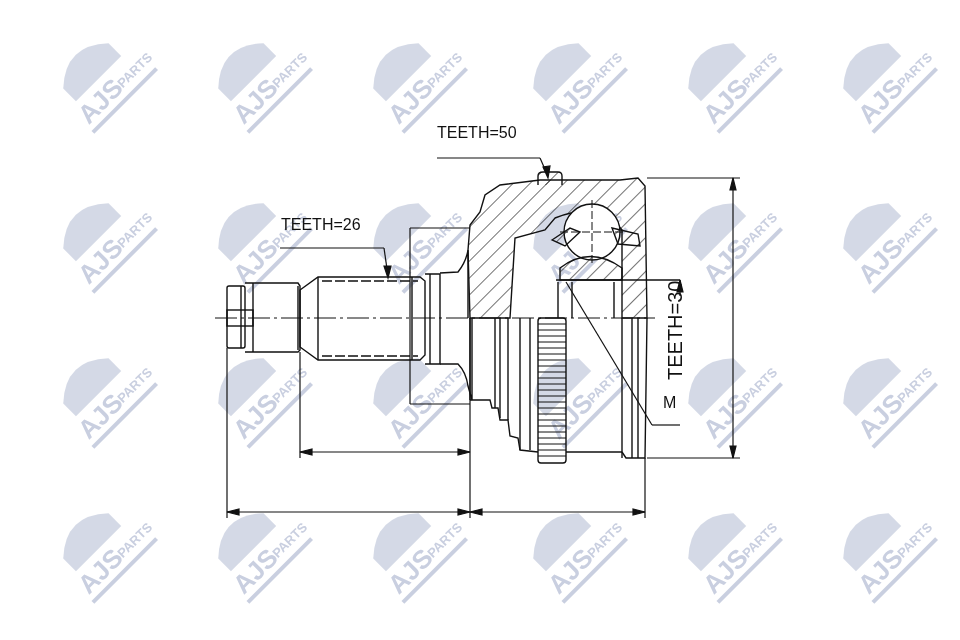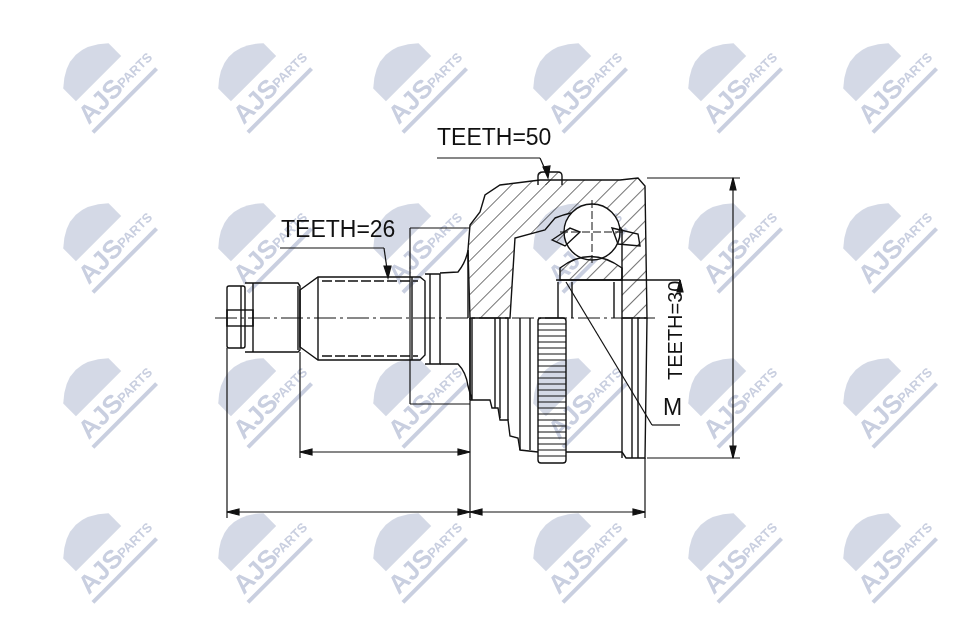--- a/index.html
+++ b/index.html
@@ -1,21 +1,21 @@
 <!DOCTYPE html>
 <html><head>
 <meta charset="utf-8">
 <style>
   html, body { margin: 0; padding: 0; background: #ffffff; }
   body { width: 960px; height: 640px; overflow: hidden; position: relative; font-family: "Liberation Sans", sans-serif; }
   #canvas { position: absolute; left: 0; top: 0; width: 960px; height: 640px; }
   .wm { position: absolute; width: 120px; height: 120px; pointer-events: none; }
   .wm svg { width: 120px; height: 120px; }
   .wm-text { font-family: "Liberation Sans", sans-serif; font-weight: bold; fill: #c9cfe0; }
-  .label { position: absolute; font-family: "Liberation Sans", sans-serif; font-size: 23px; color: #111; letter-spacing: 0px; white-space: nowrap; }
+  .label { position: absolute; font-family: "Liberation Sans", sans-serif; font-size: 16px; color: #111; letter-spacing: 0px; white-space: nowrap; }
   .label-vert { position: absolute; font-family: "Liberation Sans", sans-serif; font-size: 20px; color: #111; white-space: nowrap; transform: rotate(-90deg); transform-origin: left top; }
   .drawing { position: absolute; left: 0; top: 0; }
 </style>
 </head>
 <body>
 
 <div id="canvas">
 
   <div id="wm-layer">
       <div class="wm" style="left: 40px; top: 20px;"><svg viewBox="0 0 120 120">

